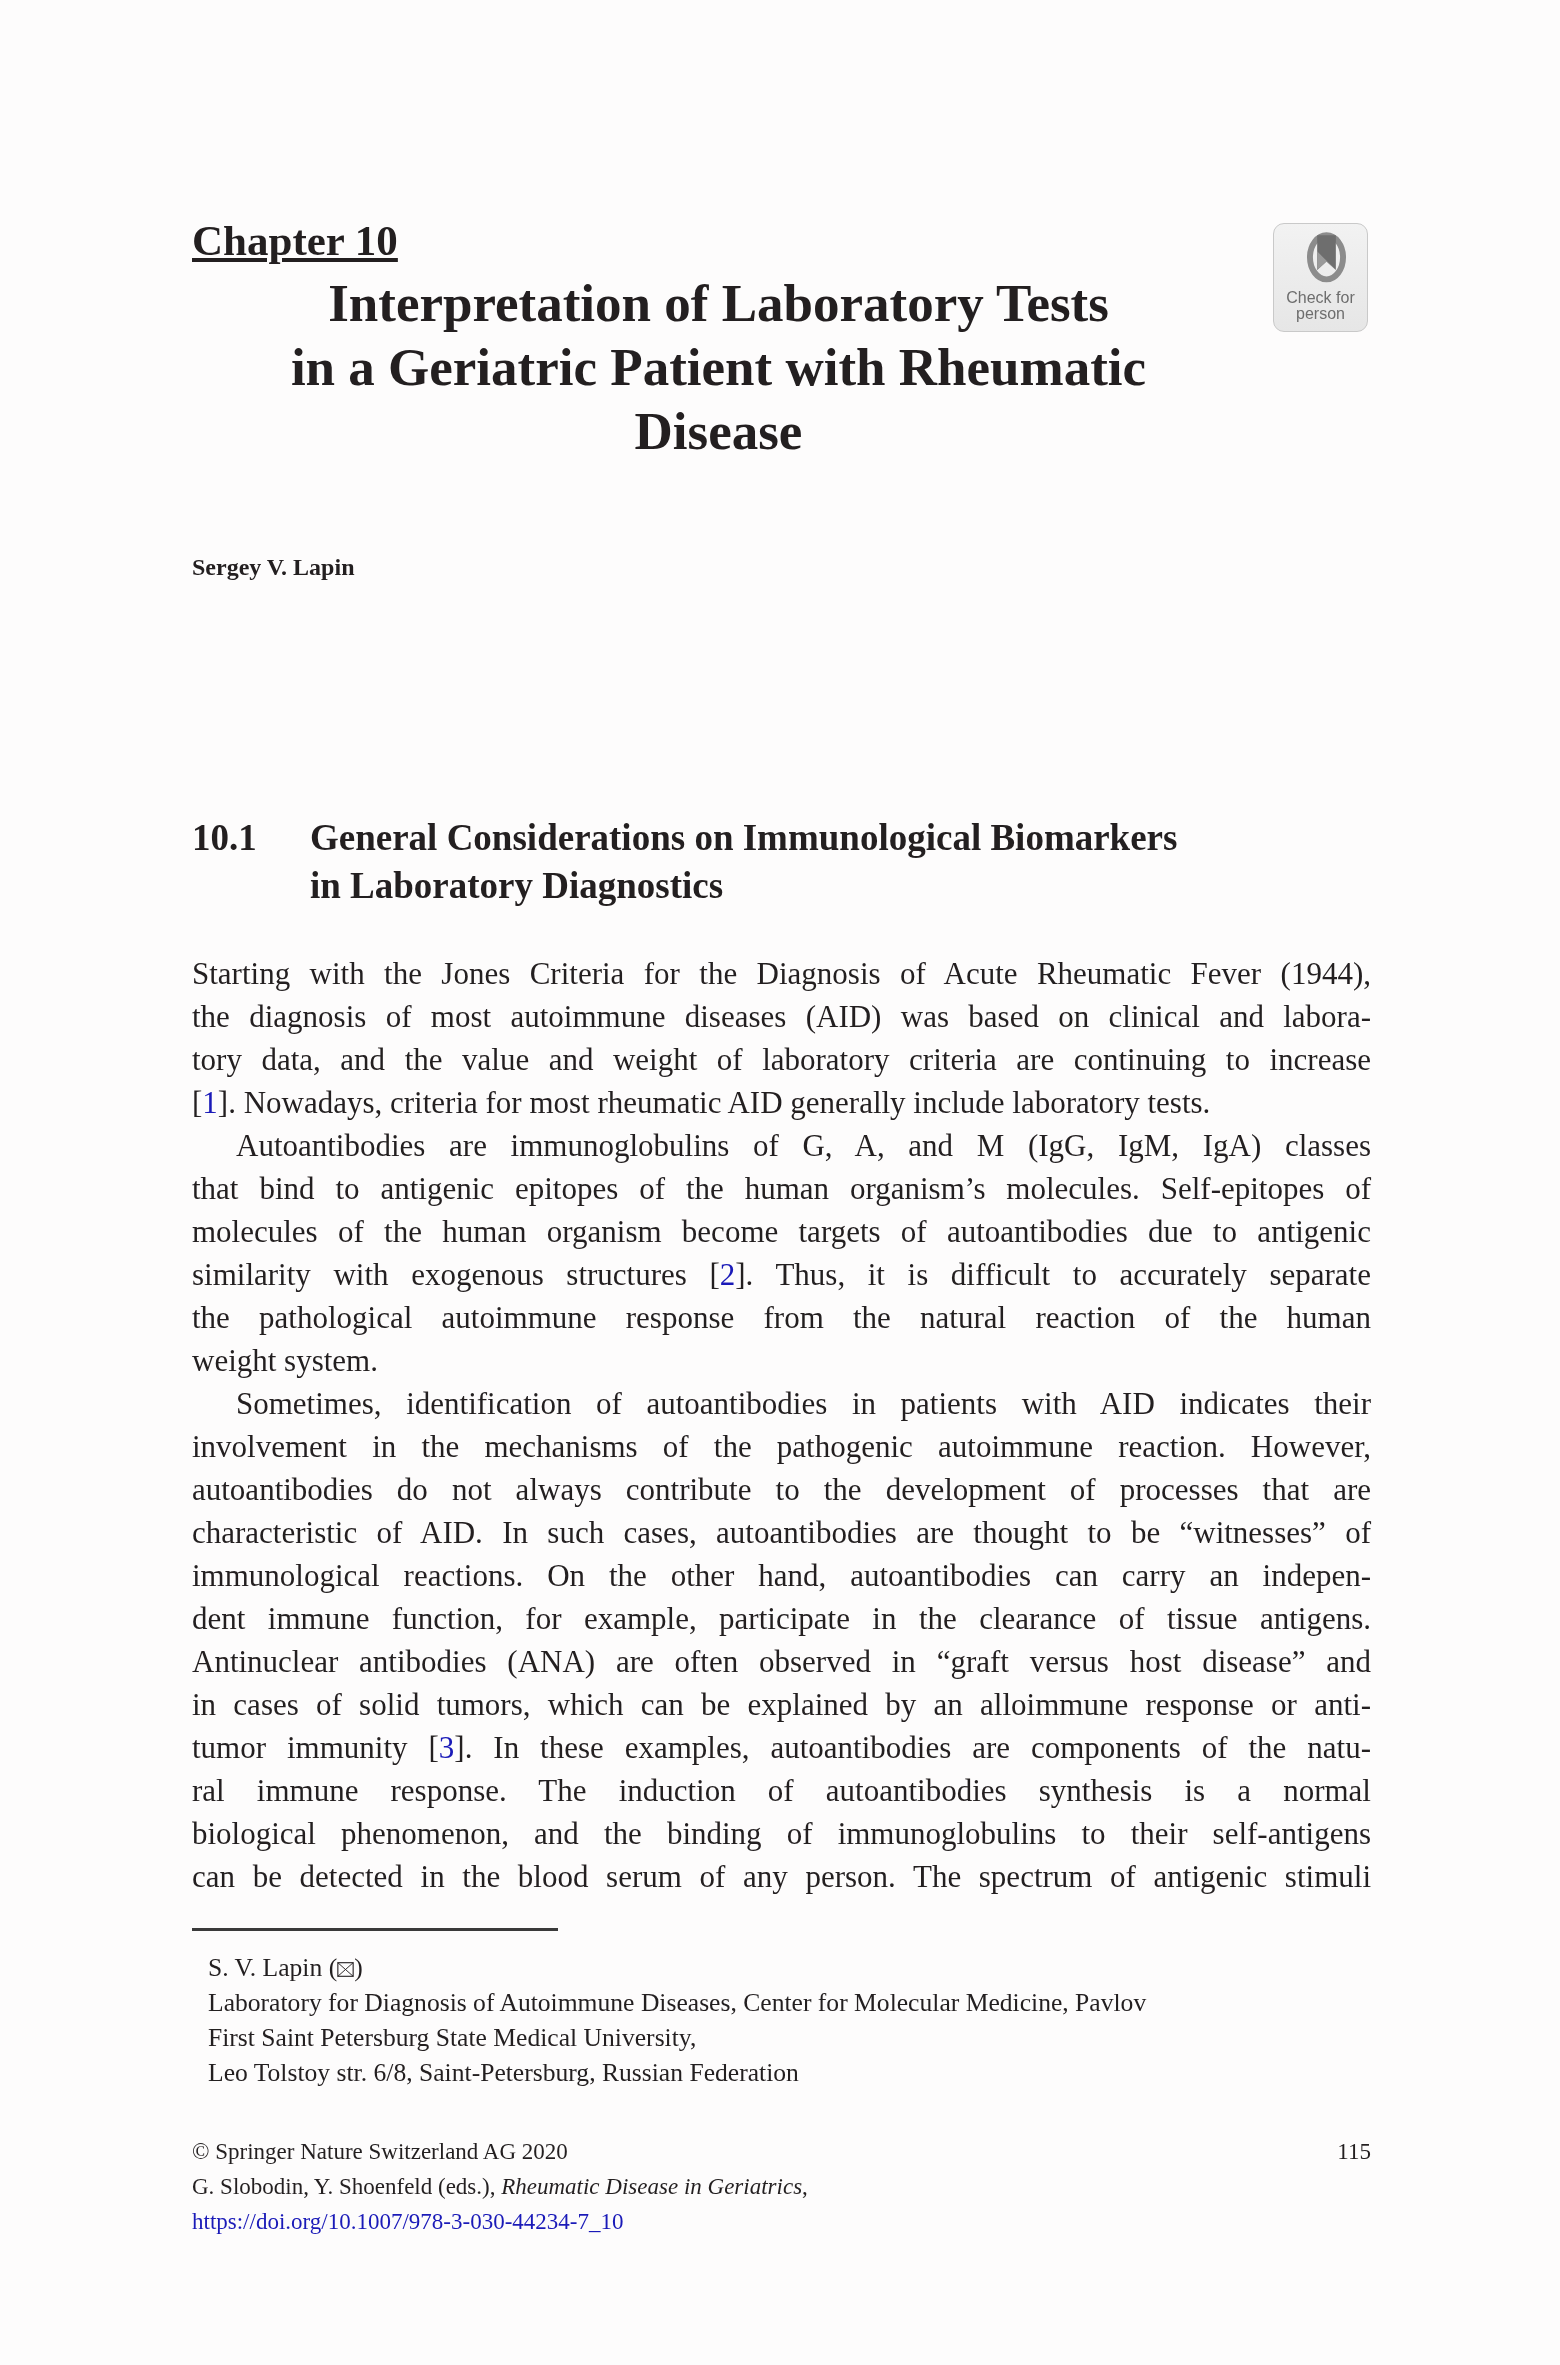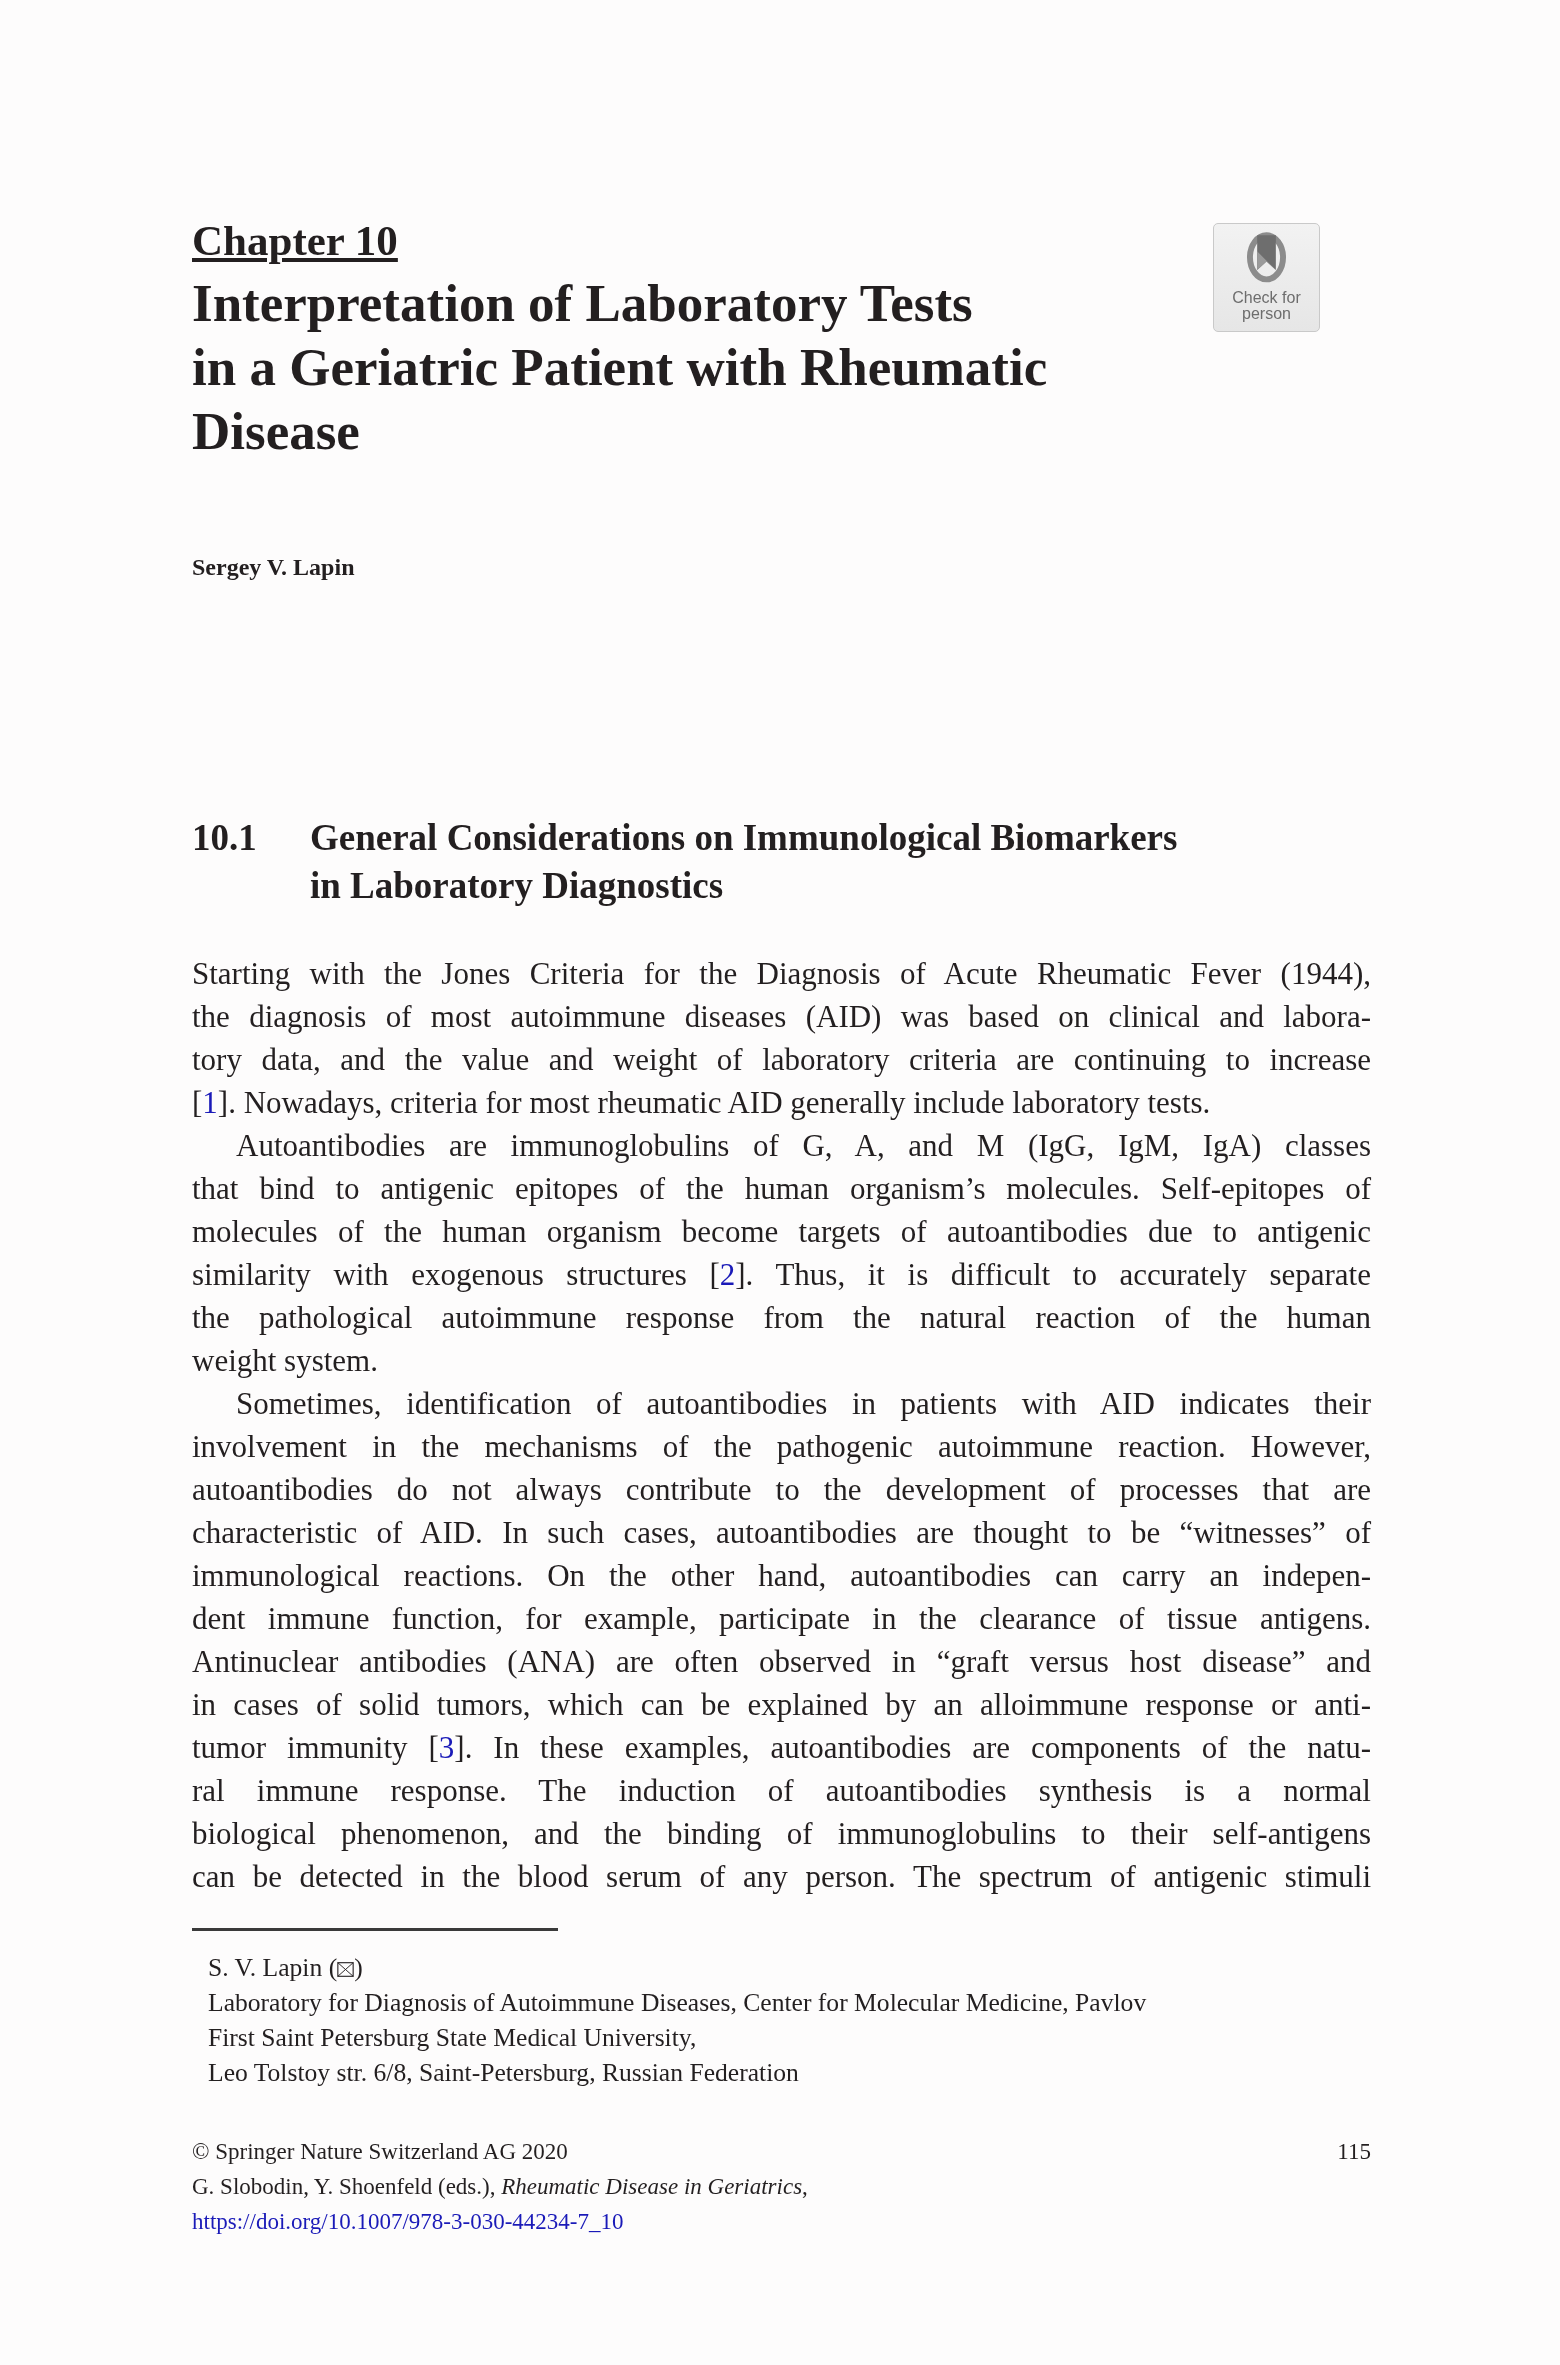--- a/index.html
+++ b/index.html
@@ -28,38 +28,39 @@
       left: 0;
       top: 215px;
       font-size: 43px;
       font-weight: bold;
       line-height: 51px;
       white-space: nowrap;
       text-decoration: underline;
     }
     .chapter-title {
       position: absolute;
-      left: 0;
+      left: 15px;
       top: 271px;
       font-size: 53px;
       font-weight: bold;
       line-height: 64px;
       width: 1023px;
+      text-align: center;
     }
     .chapter-title .tl { display: block; white-space: nowrap; }
 
     
     .cfu-badge {
       position: absolute;
-      left: 1021px;
+      left: 1081px;
       top: 223px;
-      width: 107px;
+      width: 95px;
       height: 109px;
       border: 1.7px solid #c9c9c9;
-      border-radius: 5px;
+      border-radius: 11px;
       background: linear-gradient(#f2f2f2, #e6e6e6);
       box-sizing: border-box;
     }
     .cfu-badge svg {
       position: absolute;
       left: 32px;
       top: 6.8px;
       width: 41px;
       height: 56px;
     }

